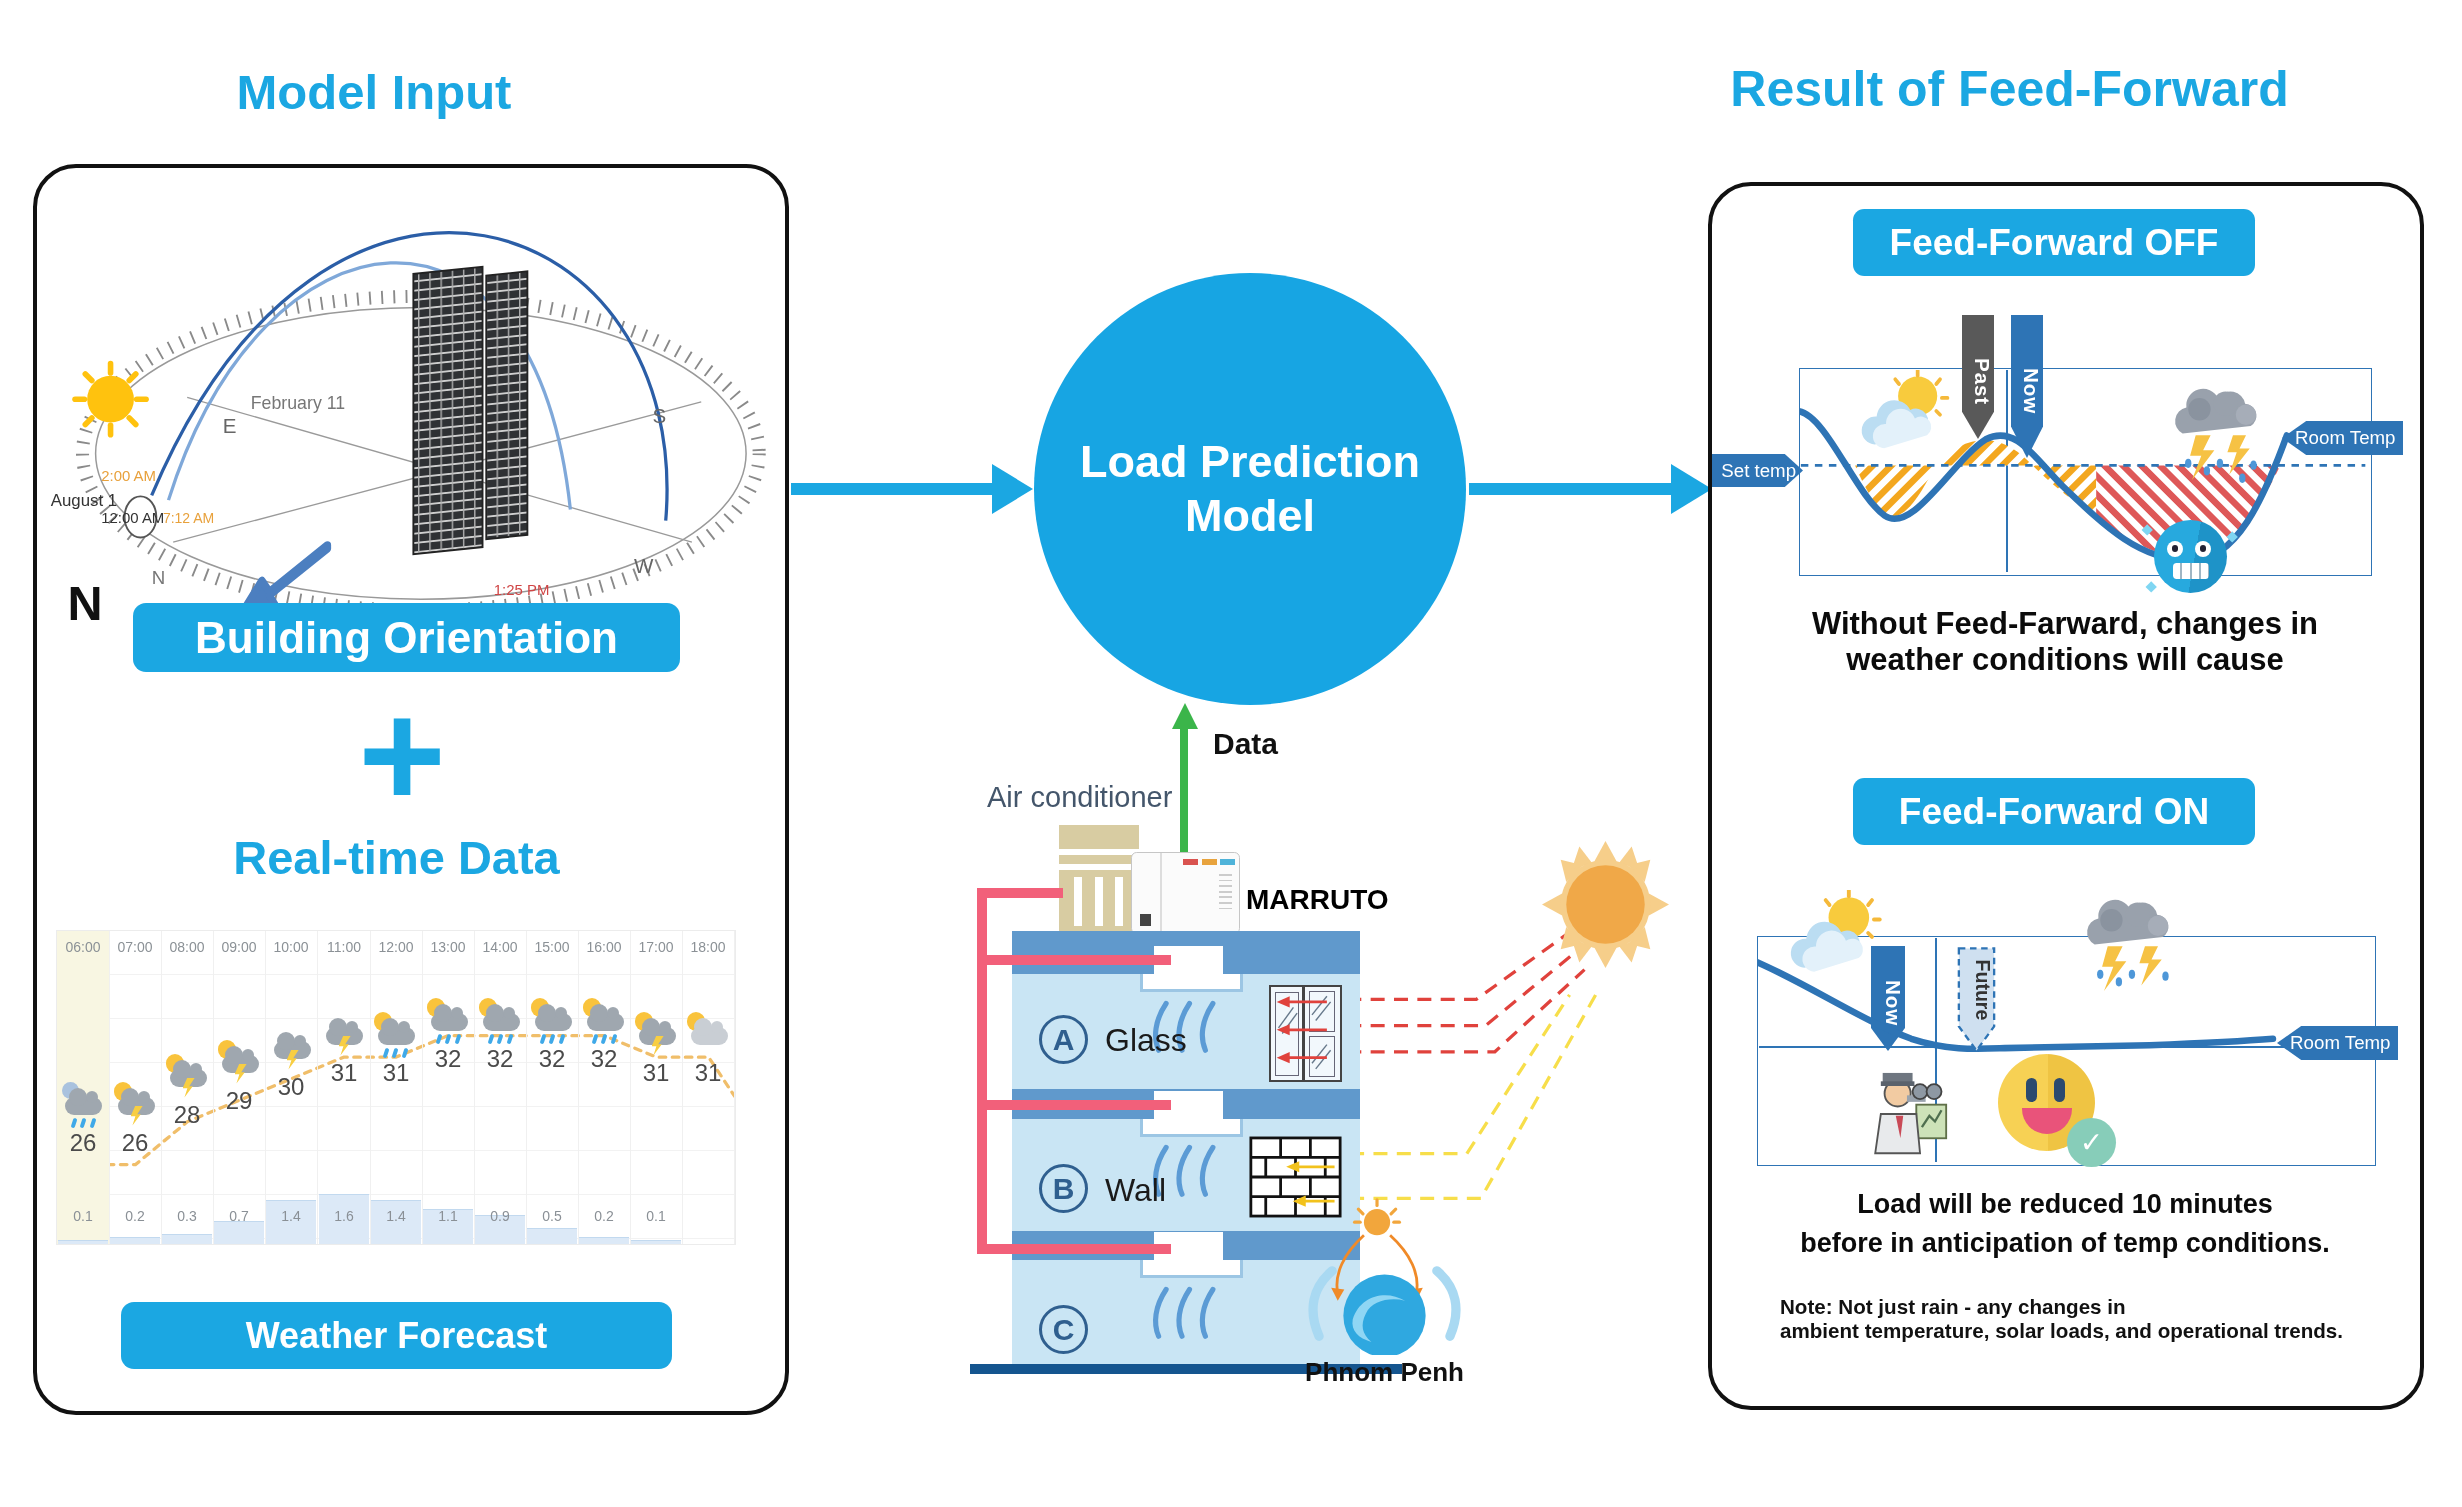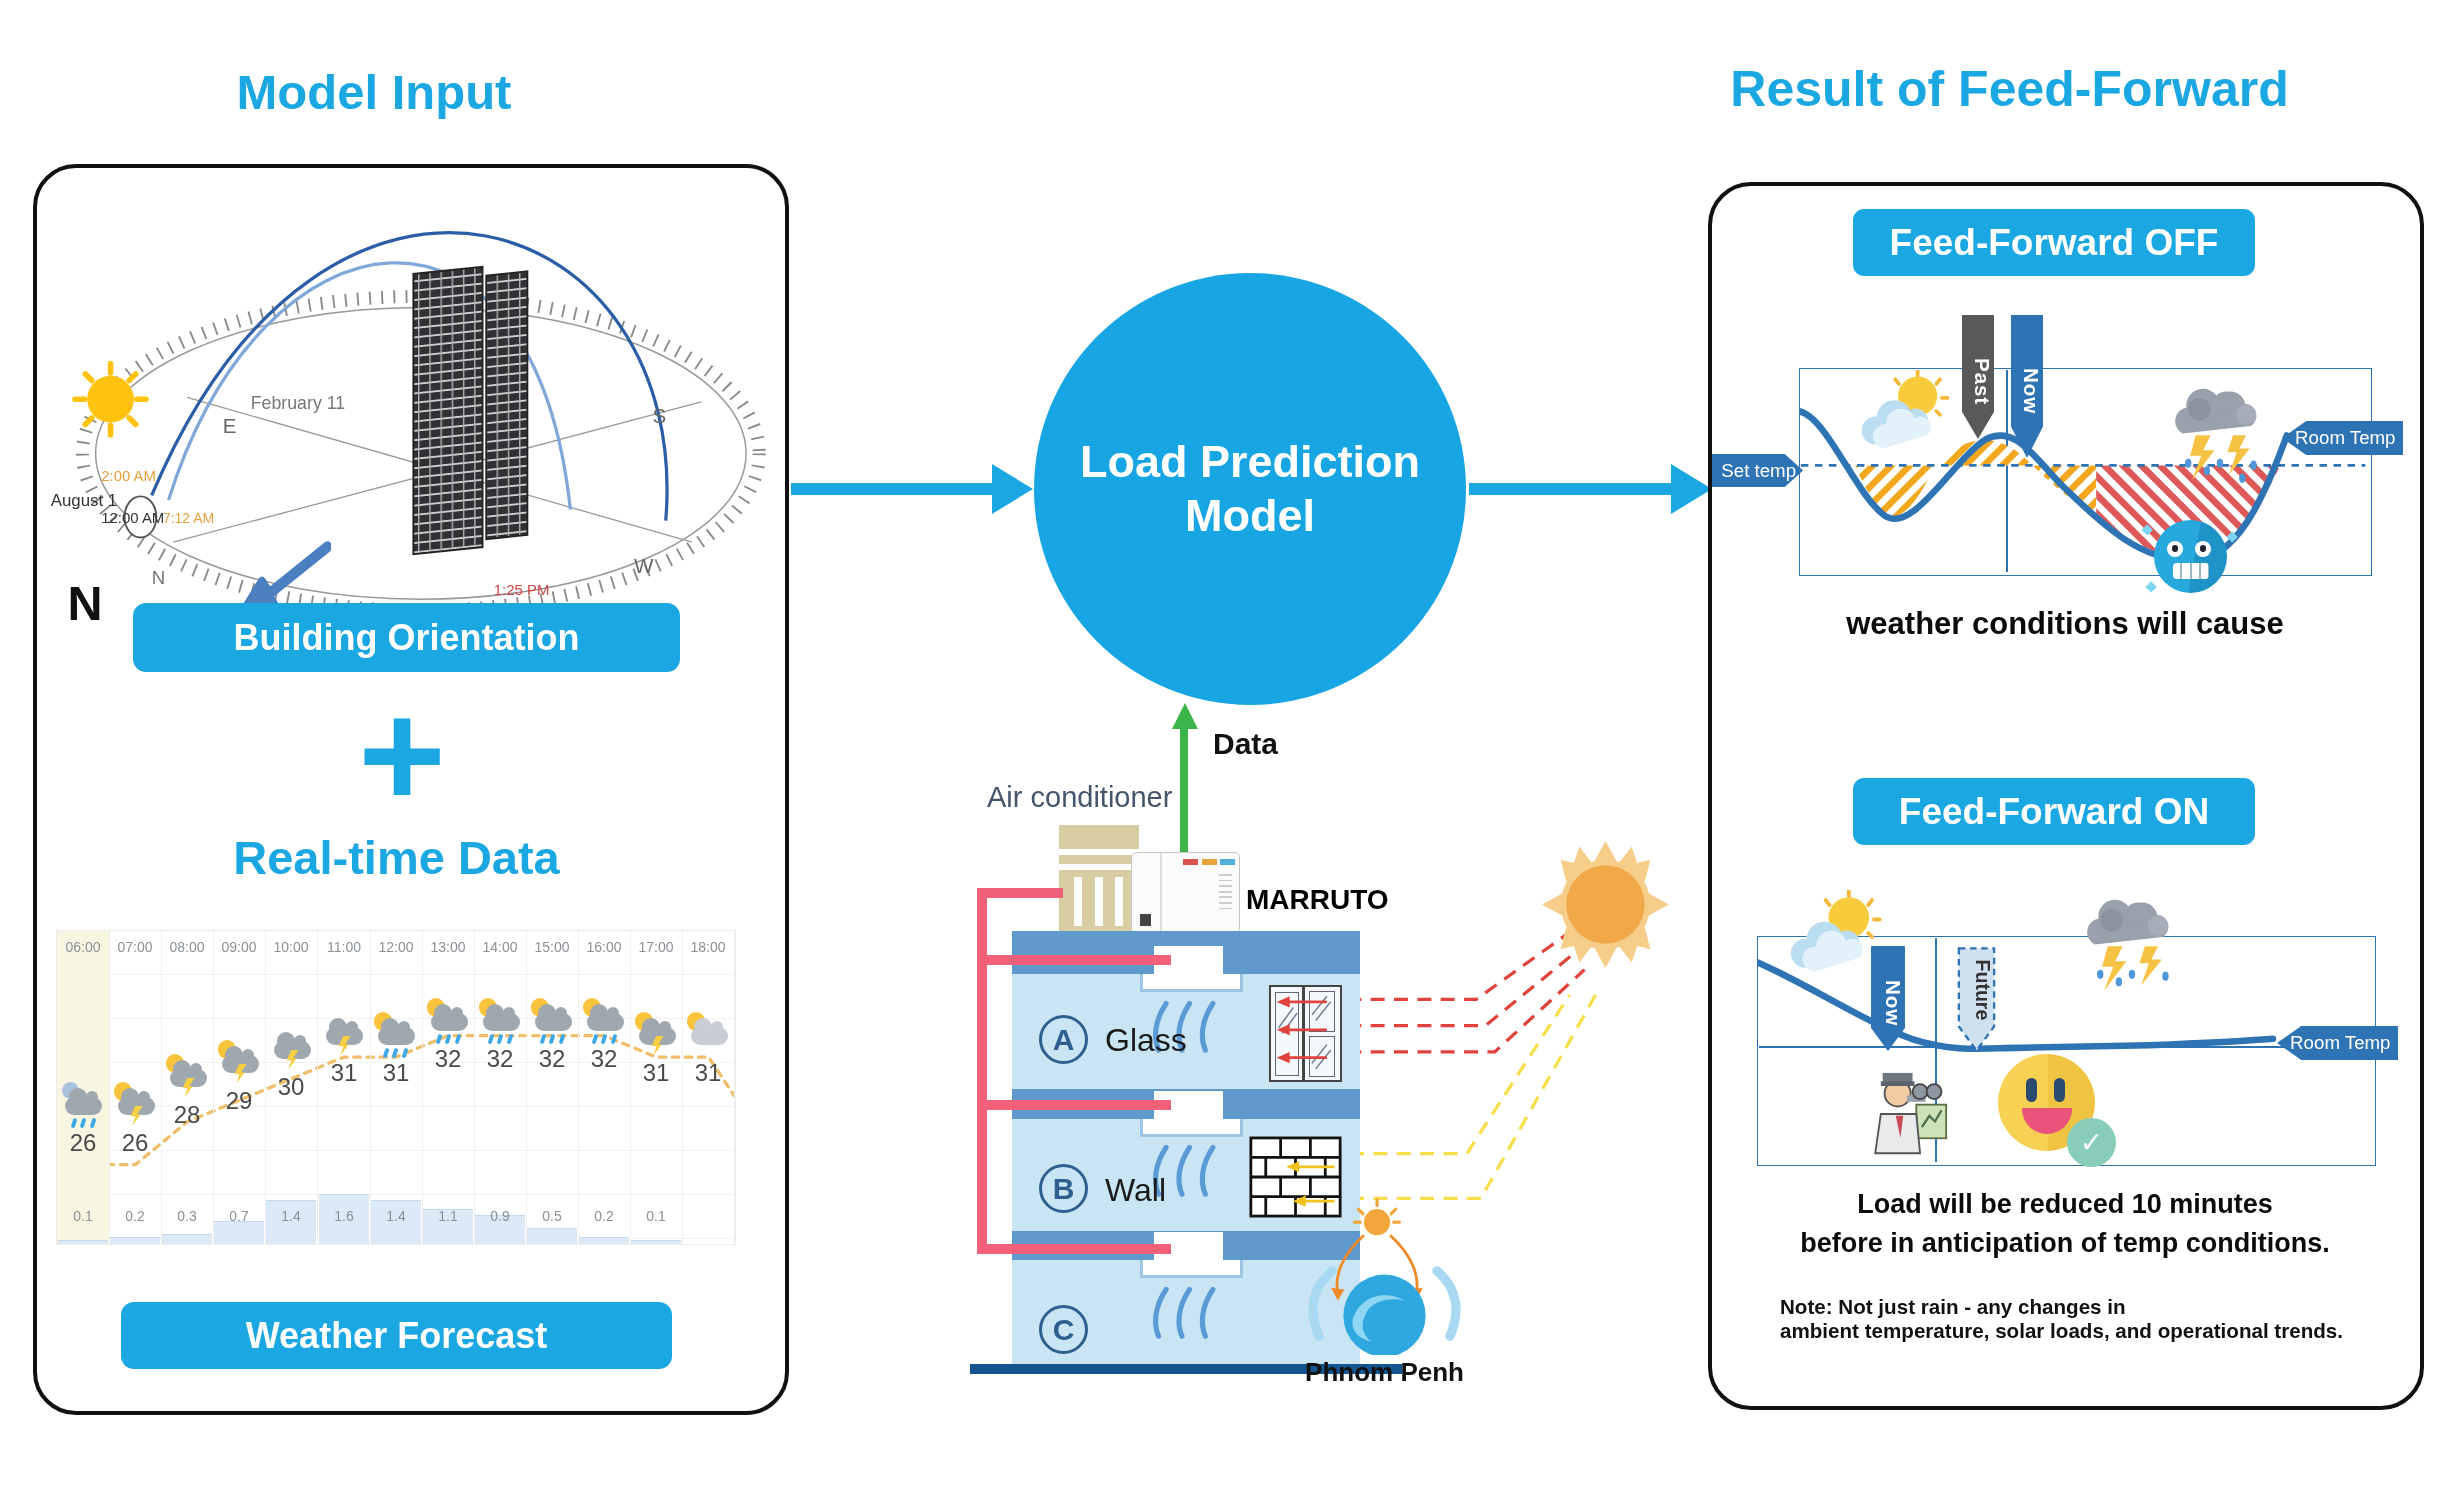--- a/index.html
+++ b/index.html
@@ -10,21 +10,21 @@
   .big-title{font-weight:bold;color:#1BA7E2;text-align:center;}
   #title-left{left:131px;top:64px;width:486px;font-size:49px;}
   #title-right{left:1617px;top:60px;width:785px;font-size:50px;}
   
   .panel{border:4.7px solid #111;border-radius:43px;background:#fff;}
   #panel-left{left:33px;top:164px;width:748px;height:1243px;}
   #panel-right{left:1708px;top:182px;width:708px;height:1220px;}
   
   .pill{background:#1BA7E2;color:#fff;font-weight:bold;text-align:center;border-radius:13px;
         display:flex;align-items:center;justify-content:center;}
-  #btn-orientation{left:133px;top:603px;width:547px;height:69px;font-size:36px;}
+  #btn-orientation{left:133px;top:603px;width:547px;height:69px;font-size:44px;}
   #btn-forecast{left:121px;top:1302px;width:551px;height:67px;font-size:36px;}
   #badge-off{left:1853px;top:209px;width:402px;height:67px;font-size:37px;border-radius:11.2px;}
   #badge-on{left:1853px;top:778px;width:402px;height:67px;font-size:37px;border-radius:11.2px;}
   #plus-sign{left:327px;top:692px;width:150px;height:136px;color:#1BA7E2;font-size:150px;
              font-weight:bold;line-height:126px;text-align:center;}
   #realtime-title{left:107px;top:830px;width:579px;font-size:47px;font-weight:bold;color:#1BA7E2;text-align:center;}
   
   .shaft{background:#1BA7E2;}
   .head-right{width:0;height:0;border-top:25px solid transparent;border-bottom:25px solid transparent;
               border-left:41px solid #1BA7E2;}
@@ -612,20 +612,21 @@
 <div class="abs" id="freeze">
   <div class="fr-eye" style="left:13px"></div>
     <div class="fr-eye" style="left:41px"></div>
   <div id="fr-teeth"></div>
   <div class="sparkle" style="left:-11.2px;top:5.6px"></div>
   <div class="sparkle" style="right:-9.3px;top:13px"></div>
   <div class="sparkle" style="left:-7.5px;bottom:1.9px"></div>
 </div>
 
 <div class="abs caption" id="off-caption">
+  <div>Without Feed-Farward, changes in</div>
   <div>weather conditions will cause</div>
 </div>
 
 <div class="abs pill" id="badge-on">Feed-Forward ON</div>
 
 <div class="abs cbox" id="on-chart"></div>
 <div class="abs" id="on-vdiv"></div>
 <div class="abs" id="on-hdiv"></div>
 <svg class="abs" style="left:1757px;top:936px;z-index:2" width="617" height="228" viewBox="0 0 660 244">
   <path d="M0,28 C55,52 115,92 165,110 C205,123 235,121 265,120 L420,117 C470,115 515,113 552,110" fill="none" stroke="#2E74B5" stroke-width="7" stroke-linecap="round"></path>

